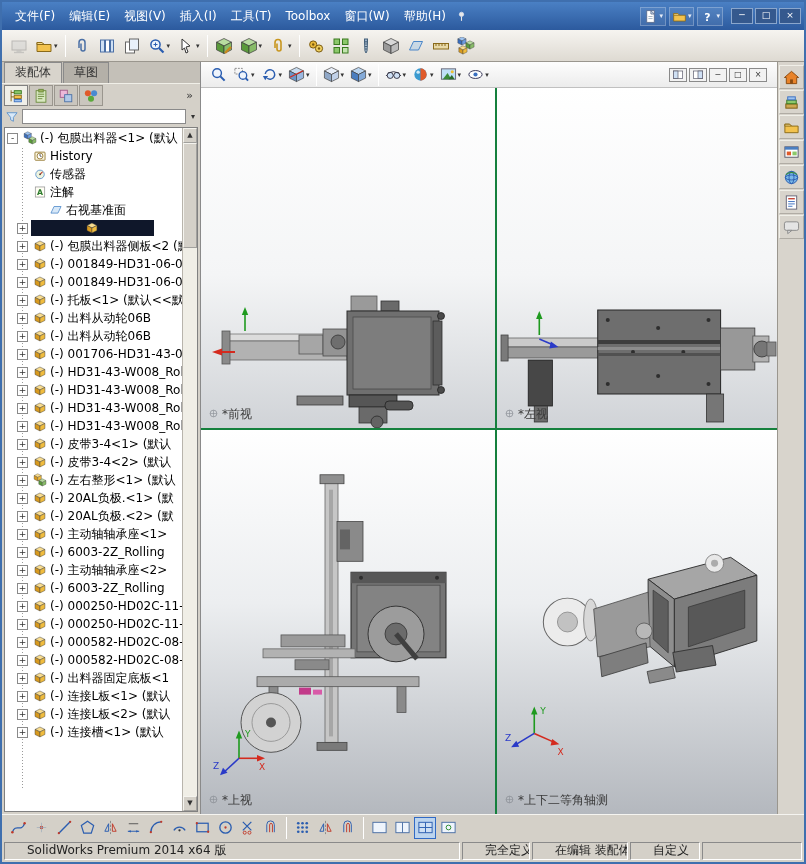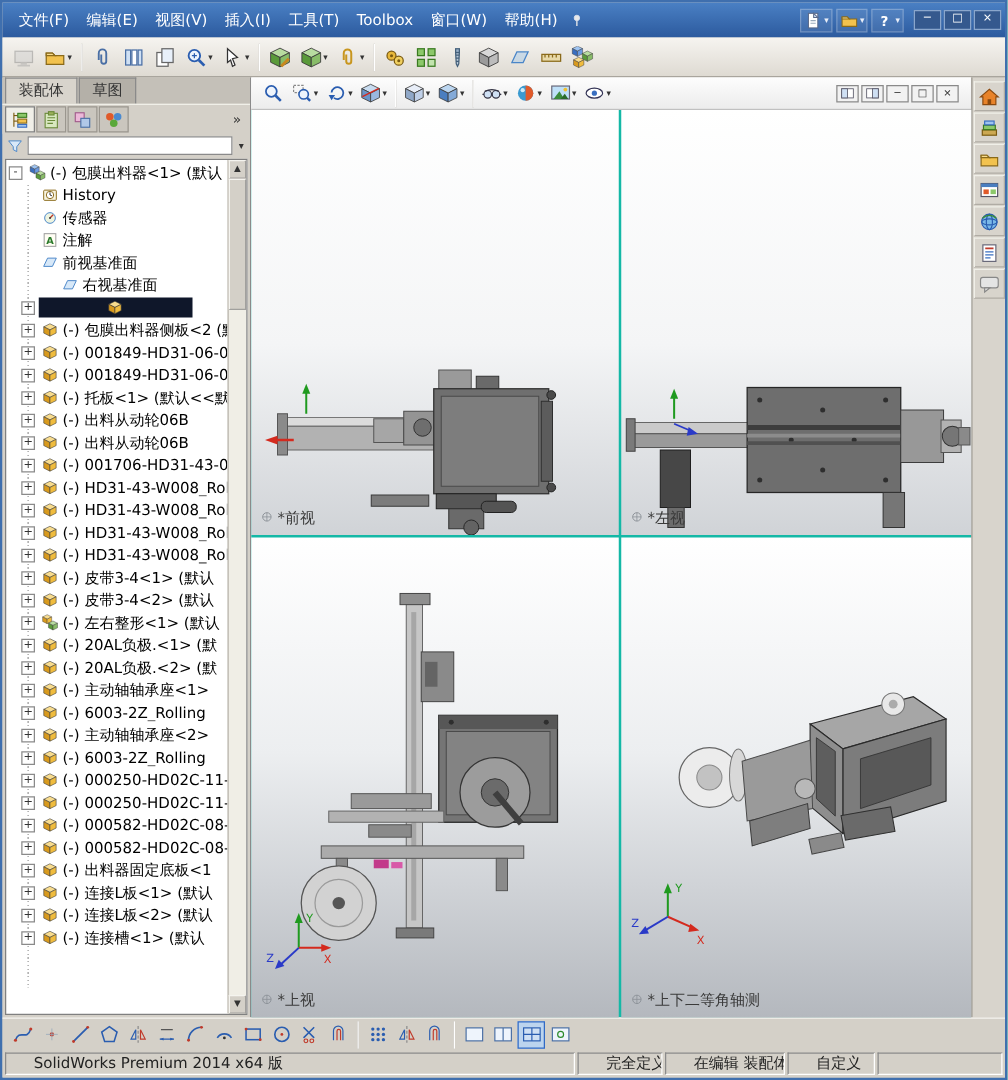--- a/index.html
+++ b/index.html
@@ -50,21 +50,21 @@
 #treescroll{position:absolute;top:0;right:0;width:15px;bottom:0;background:#f0eee6;border-left:1px solid #b8b4ac;}
 .sb-btn{position:absolute;left:0;width:14px;height:15px;background:#d4d0c8;border:1px outset #f5f4ef;font-size:7px;line-height:13px;text-align:center;color:#333;}
 #sb-thumb{position:absolute;left:0;top:15px;width:14px;height:105px;background:#d4d0c8;border:1px outset #f5f4ef;}
 
 #graphics{flex:1;display:flex;flex-direction:column;min-width:0;background:#fff;}
 #headsup{height:26px;flex:0 0 26px;background:linear-gradient(#fdfdfd,#ececec);border-bottom:1px solid #c0c0c0;display:flex;align-items:center;padding:0 6px;}
 #hu-icons{display:flex;align-items:center;}
 .hu-btn{height:22px;display:flex;align-items:center;padding:0 3px;}
 #docbtns{margin-left:auto;display:flex;gap:2px;padding-right:4px;}
 .docbtn{width:18px;height:14px;border:1px solid #8a8a8a;background:#f2f2f2;font-size:8px;color:#333;display:flex;align-items:center;justify-content:center;line-height:10px;}
-#canvas{flex:1;display:grid;grid-template-columns:294px 1fr;grid-template-rows:340px 1fr;gap:2px;background:#14b8a6;min-height:0;}
+#canvas{flex:1;display:grid;grid-template-columns:294px 1fr;grid-template-rows:340px 1fr;gap:2px;background:#15803d;min-height:0;}
 .pane{position:relative;overflow:hidden;}
 .pane svg.drawing{position:absolute;left:0;top:0;width:100%;height:100%;}
 #pane-front,#pane-left{background:linear-gradient(#ffffff 0%,#f4f5f6 55%,#d0d3d7 100%);}
 #pane-top,#pane-iso{background:linear-gradient(#ffffff 0%,#eceef0 45%,#b4b8be 100%);}
 .pane-label{position:absolute;left:7px;bottom:5px;display:flex;align-items:center;gap:3px;font-size:12px;color:#3a3a3a;}
 
 #taskstrip{width:27px;flex:0 0 27px;background:#d8d4cc;border-left:1px solid #9a968e;display:flex;flex-direction:column;align-items:center;padding-top:3px;}
 .ts-btn{width:25px;height:24px;display:flex;align-items:center;justify-content:center;border:1px solid #b0aca4;border-top-color:#f0efe8;border-left-color:#f0efe8;background:#d8d4cc;margin-bottom:1px;}
 
 #bottombar{height:26px;flex:0 0 26px;background:#d4d0c8;border-top:1px solid #f5f4f0;display:flex;align-items:center;padding:0 5px;gap:1px;}
@@ -379,31 +379,20 @@
             <div class="tree-row" style="padding-left: 12px;">
               <span class="exp-spacer"></span>
               <span class="row-inner">
                 <span class="tree-icon">
                   <svg width="14" height="14" viewBox="0 0 18 18" aria-hidden="true">
                     <rect x="3" y="2.5" width="12" height="13" fill="#fffef4" stroke="#999"></rect>
                     <text x="9" y="13" text-anchor="middle" font-size="10" font-weight="bold" fill="#2a7a2a">A</text>
                   </svg>
                 </span>
                 <span class="tree-label">注解</span>
-              </span>
-            </div>
-            <div class="tree-row" style="padding-left: 12px;">
-              <span class="exp-spacer"></span>
-              <span class="row-inner">
-                <span class="tree-icon">
-                  <svg width="14" height="14" viewBox="0 0 18 18" aria-hidden="true">
-                    <polygon points="2.5,13 6.5,4.5 15.5,4.5 11.5,13" fill="rgba(140,190,235,.35)" stroke="#4a86c8"></polygon>
-                  </svg>
-                </span>
-                <span class="tree-label">前视基准面</span>
               </span>
             </div>
             <div class="tree-row" style="padding-left: 28px;">
               <span class="exp-spacer"></span>
               <span class="row-inner">
                 <span class="tree-icon">
                   <svg width="14" height="14" viewBox="0 0 18 18" aria-hidden="true">
                     <polygon points="2.5,13 6.5,4.5 15.5,4.5 11.5,13" fill="rgba(140,190,235,.35)" stroke="#4a86c8"></polygon>
                   </svg>
                 </span>

